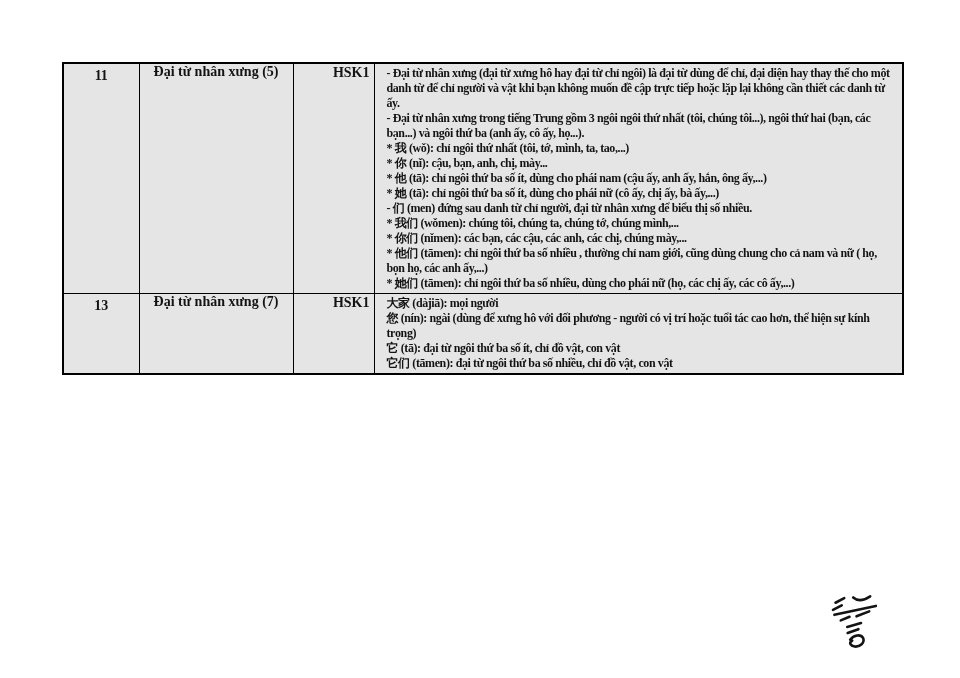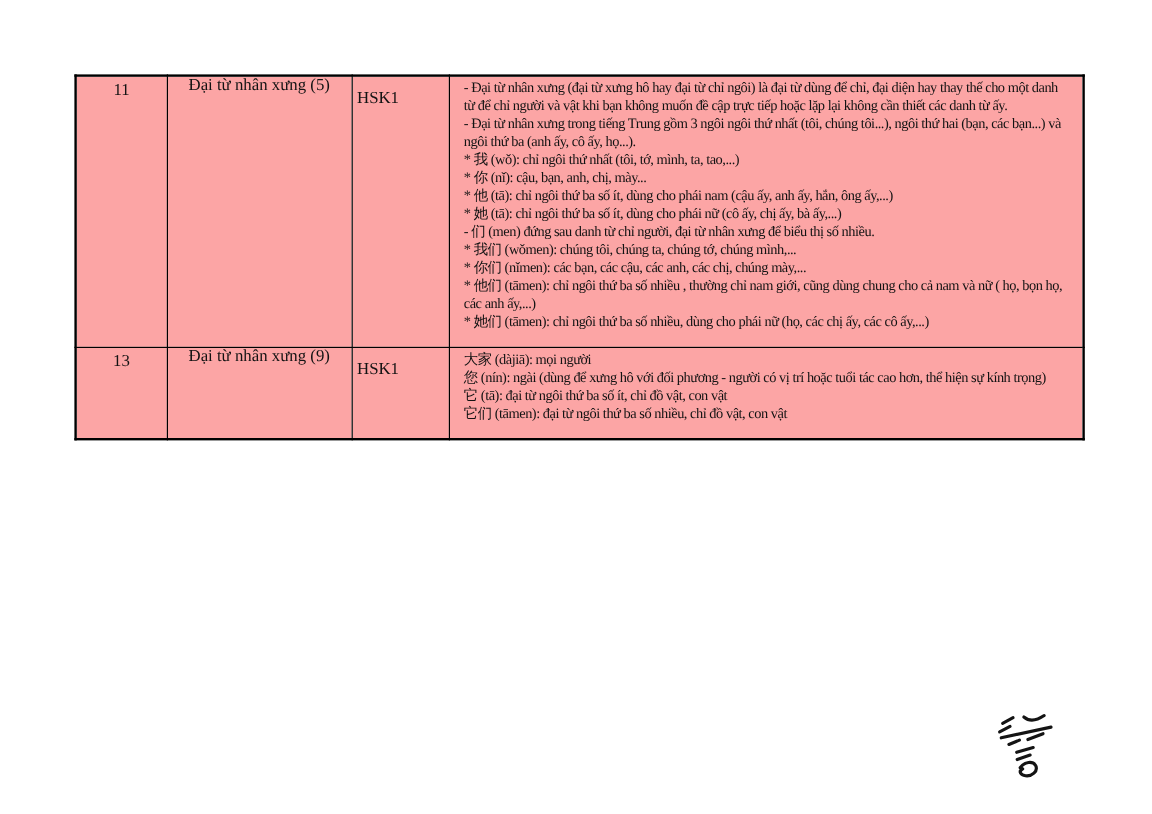--- a/index.html
+++ b/index.html
@@ -21,43 +21,44 @@
     position: absolute;
     left: 62px;
     top: 62px;
     width: 840px;
     border-collapse: collapse;
     table-layout: fixed;
     border: 2px solid #000000;
   }
   table.doc-table td {
     border: 1px solid #000000;
-    background: #fca5a5;
+    background: #e5e5e5;
     vertical-align: top;
     overflow: hidden;
     color: #131313;
-    font-weight: normal;
+    font-weight: bold;
   }
   tr.row-11 { height: 226px; }
   tr.row-12 { height: 77px; }
   td.num-cell {
     text-align: center;
     font-size: 14px;
     padding-top: 4px;
   }
   td.title-cell {
     text-align: center;
     vertical-align: middle;
     font-size: 14px;
     padding: 0 10px;
   }
   td.level-cell {
     font-size: 14px;
-    padding: 11px 4px;
+    padding: 1px 4px;
     color: #b01212;
+    text-align: right;
   }
   td.content-cell {
     font-size: 12px;
     letter-spacing: -0.4px;
     line-height: 15px;
     padding: 2px 12px;
     white-space: pre-line;
     text-align: left;
   }
   .stamp {
@@ -100,21 +101,21 @@
 * 他 (tā): chỉ ngôi thứ ba số ít, dùng cho phái nam (cậu ấy, anh ấy, hắn, ông ấy,...)
 * 她 (tā): chỉ ngôi thứ ba số ít, dùng cho phái nữ (cô ấy, chị ấy, bà ấy,...)
 - 们 (men) đứng sau danh từ chỉ người, đại từ nhân xưng để biểu thị số nhiều.
 * 我们 (wǒmen): chúng tôi, chúng ta, chúng tớ, chúng mình,...
 * 你们 (nǐmen): các bạn, các cậu, các anh, các chị, chúng mày,...
 * 他们 (tāmen): chỉ ngôi thứ ba số nhiều , thường chỉ nam giới, cũng dùng chung cho cả nam và nữ ( họ, bọn họ, các anh ấy,...)
 * 她们 (tāmen): chỉ ngôi thứ ba số nhiều, dùng cho phái nữ (họ, các chị ấy, các cô ấy,...)</td>
       </tr>
       <tr class="row-12">
         <td class="num-cell">13</td>
-        <td class="title-cell">Đại từ nhân xưng (9)</td>
+        <td class="title-cell">Đại từ nhân xưng (7)</td>
         <td class="level-cell">HSK1</td>
         <td class="content-cell">大家 (dàjiā): mọi người
 您 (nín): ngài (dùng để xưng hô với đối phương - người có vị trí hoặc tuổi tác cao hơn, thể hiện sự kính trọng)
 它 (tā): đại từ ngôi thứ ba số ít, chỉ đồ vật, con vật
 它们 (tāmen): đại từ ngôi thứ ba số nhiều, chỉ đồ vật, con vật</td>
       </tr>
     </tbody>
   </table>
 
   <svg class="stamp" viewBox="0 0 74 70" aria-hidden="true">

